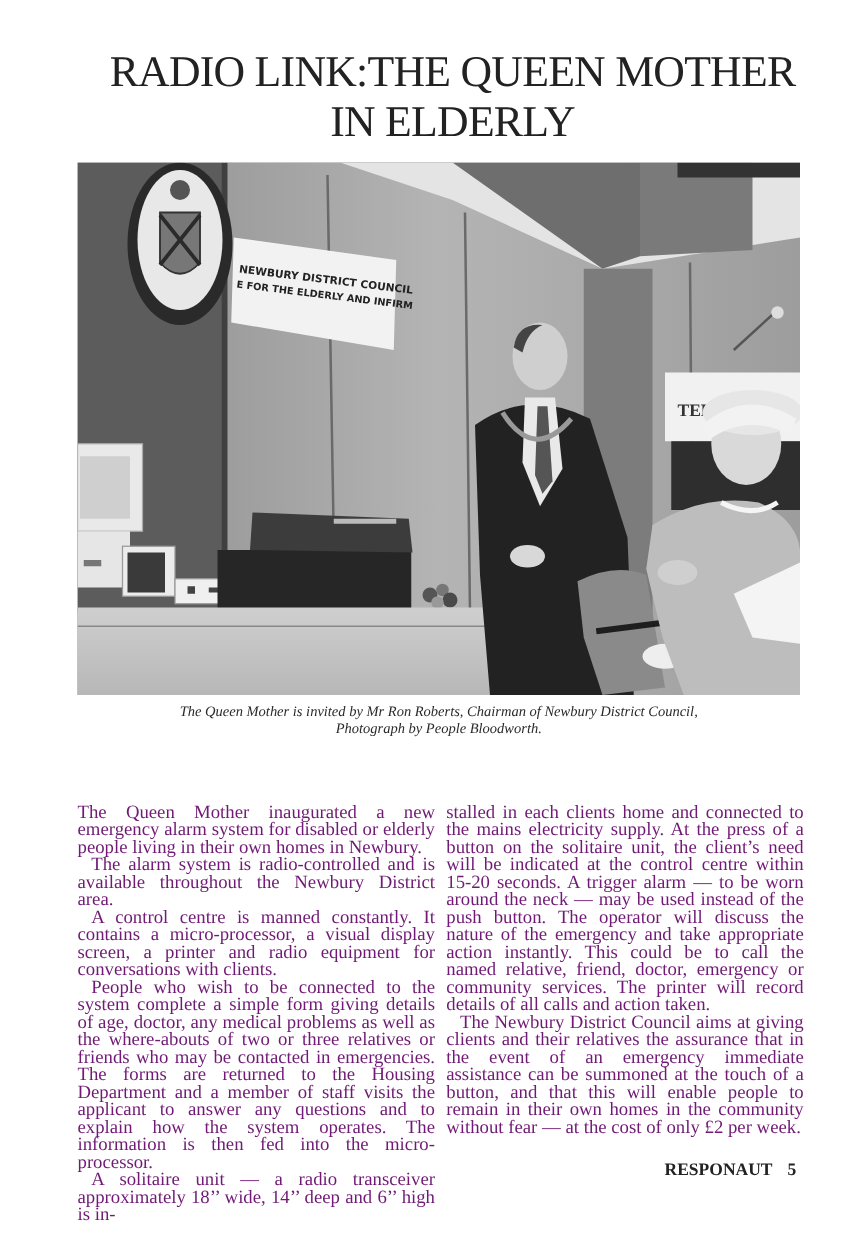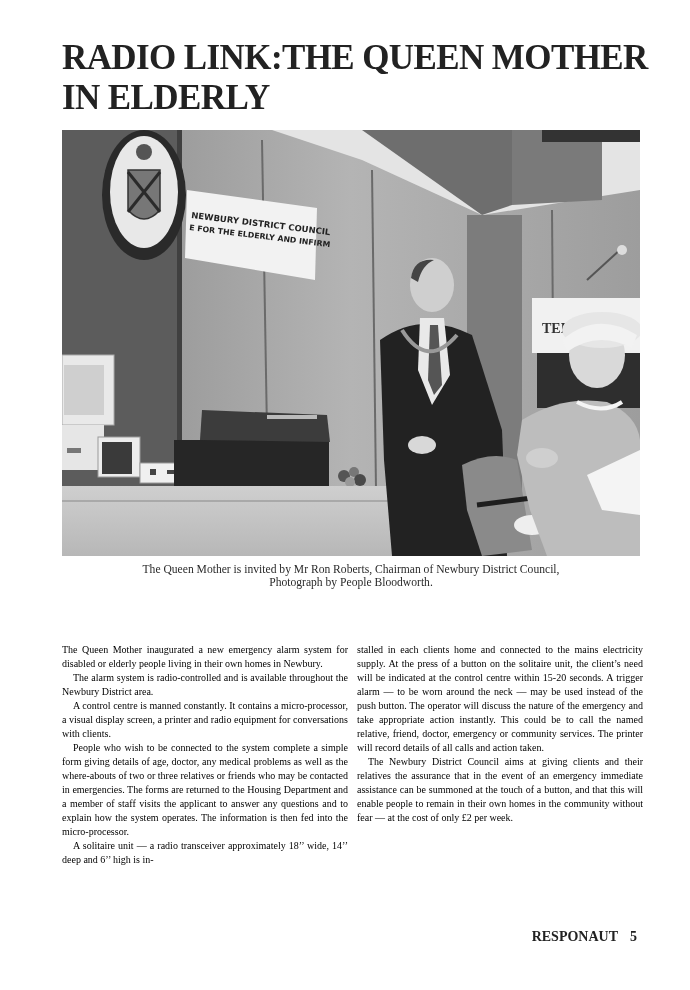--- a/index.html
+++ b/index.html
@@ -10,52 +10,54 @@
     overflow: hidden;
     font-family: "Liberation Serif", "DejaVu Serif", serif;
     color: #1c1c1c;
   }
   .headline {
     position: absolute;
     left: 62px; top: 38px;
     width: 600px;
     margin: 0;
     font-family: "Liberation Serif", serif;
-    font-weight: bold;
+    font-weight: normal;
     font-size: 35px;
     line-height: 40px;
     letter-spacing: -0.6px;
     color: #222;
+    text-align: center;
   }
   .photo {
     position: absolute;
     left: 62px; top: 130px;
     width: 578px; height: 426px;
     overflow: hidden;
     background: #9a9a9a;
   }
   .photo svg { display: block; width: 100%; height: 100%; }
   .caption {
     position: absolute;
     left: 62px; top: 563px;
     width: 578px;
     text-align: center;
+    font-style: italic;
     font-size: 11.6px;
     line-height: 13px;
     color: #2a2a2a;
   }
   .caption div { margin: 0; }
   .col {
     position: absolute;
     top: 643px;
     width: 286px;
-    font-size: 10px;
+    font-size: 15px;
     line-height: 14px;
     text-align: justify;
-    color: #000000;
+    color: #701a75;
   }
   .col p { margin: 0; }
   .col p.indent { text-indent: 11px; }
   .col-left { left: 62px; }
   .col-right { left: 357px; }
   .footer {
     position: absolute;
     right: 53px; top: 929px;
     font-weight: bold;
     font-size: 14px;

